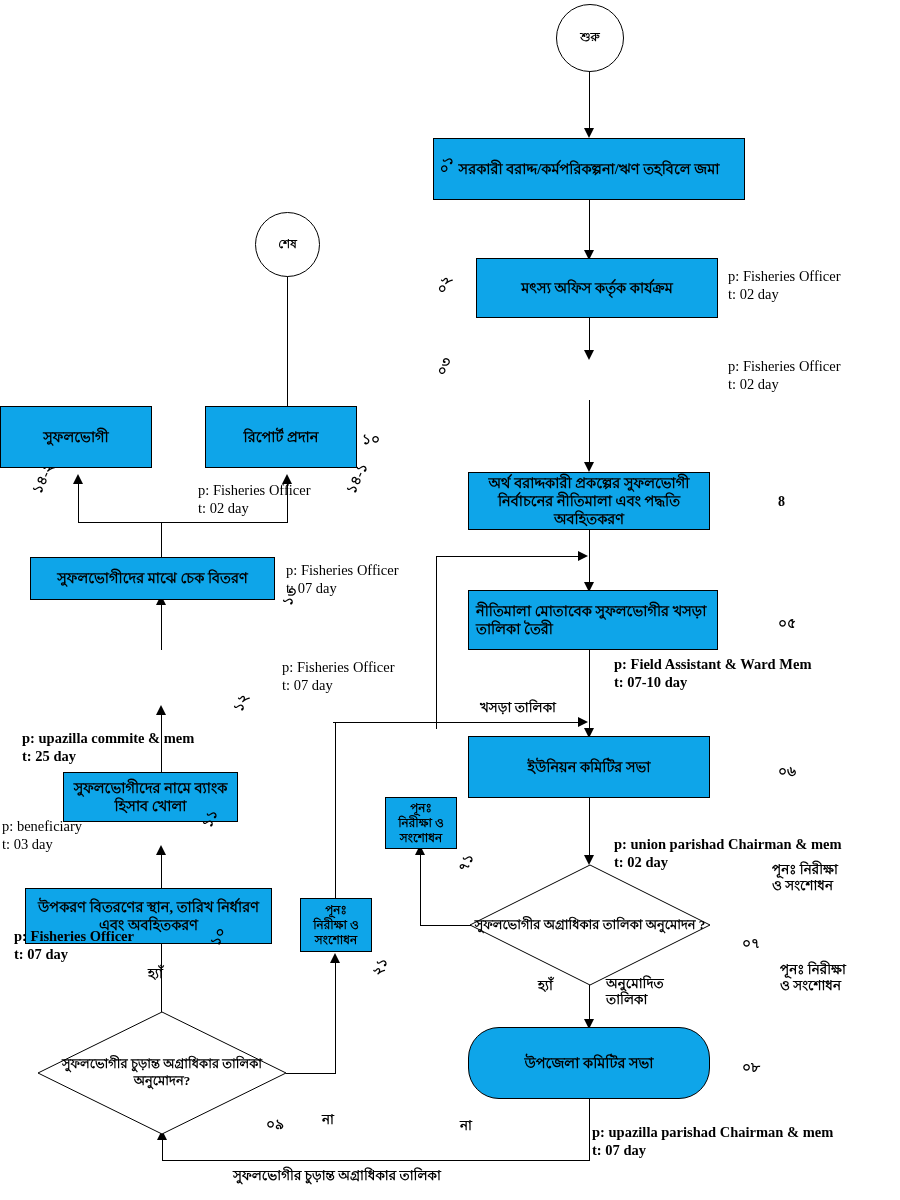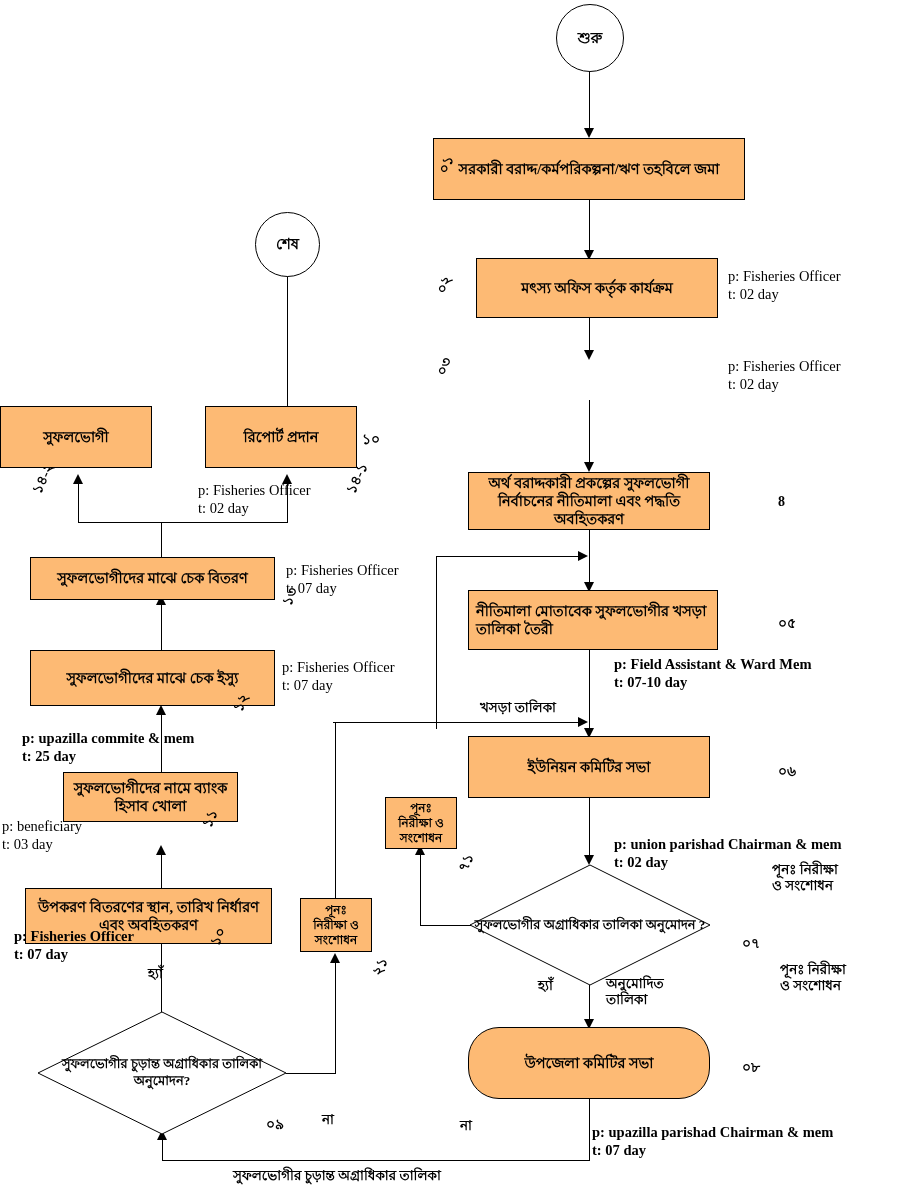--- a/index.html
+++ b/index.html
@@ -1,25 +1,25 @@
 <!DOCTYPE html>
 <html><head>
 <meta charset="utf-8">
 <style>
   html,body{margin:0;padding:0;background:#ffffff;}
   body{font-family:"Liberation Serif", serif;}
   #canvas{position:relative;width:900px;height:1200px;background:#fff;overflow:hidden;}
 
   .node{position:absolute;box-sizing:border-box;display:flex;align-items:center;justify-content:center;text-align:center;}
-  .box{border:1px solid #000;background:#fdba74;}
+  .box{border:1px solid #000;background:#0ea5e9;}
   .box .lbl{padding:0 6px;line-height:1.25;font-size:14.5px;font-weight:bold;}
   .box.left-align .lbl{width:100%;text-align:left;padding-left:7px;}
 
   .circle{border:1px solid #000;border-radius:50%;background:#fff;}
-  .circle .lbl{font-size:15px;font-weight:bold;}
+  .circle .lbl{font-size:12px;font-weight:bold;}
 
   .diamond-wrap{position:absolute;}
   .diamond-wrap svg{position:absolute;left:0;top:0;overflow:visible;}
   .diamond-wrap .dlbl{position:absolute;left:0;top:0;width:100%;height:100%;
       display:flex;align-items:center;justify-content:center;text-align:center;
       font-size:13px;font-weight:bold;line-height:1.3;}
 
   .note{position:absolute;font-size:14.5px;line-height:1.22;white-space:pre-line;}
   .note.en{font-family:"Liberation Serif", serif;}
   .note.en.bold{font-weight:bold;}
@@ -187,23 +187,20 @@
   <div class="node box" style="left:63px;top:772px;width:175px;height:50px;">
     <span class="lbl">সুফলভোগীদের নামে ব্যাংক হিসাব খোলা</span>
   </div>
   <div class="num rot" style="left:196px;top:822px;">১১</div>
   <div class="note en" style="left:2px;top:818px;">p: beneficiary
 t: 03 day</div>
 
   <div class="edge v" style="left:161px;top:712px;height:60px;"></div>
   <div class="arrow up" style="left:156px;top:705px;"></div>
 
-  <div class="node box" style="left:30px;top:650px;width:245px;height:56px;">
-    <span class="lbl">সুফলভোগীদের মাঝে চেক ইস্যু</span>
-  </div>
   <div class="num rot" style="left:227px;top:706px;">১২</div>
   <div class="note en bold" style="left:22px;top:730px;">p: upazilla commite &amp; mem
 t: 25 day</div>
   <div class="note en" style="left:282px;top:659px;">p: Fisheries Officer
 t: 07 day</div>
 
   <div class="edge v" style="left:161px;top:600px;height:50px;"></div>
   <div class="arrow up" style="left:156px;top:595px;"></div>
 
   <div class="node box" style="left:30px;top:557px;width:245px;height:43px;">

